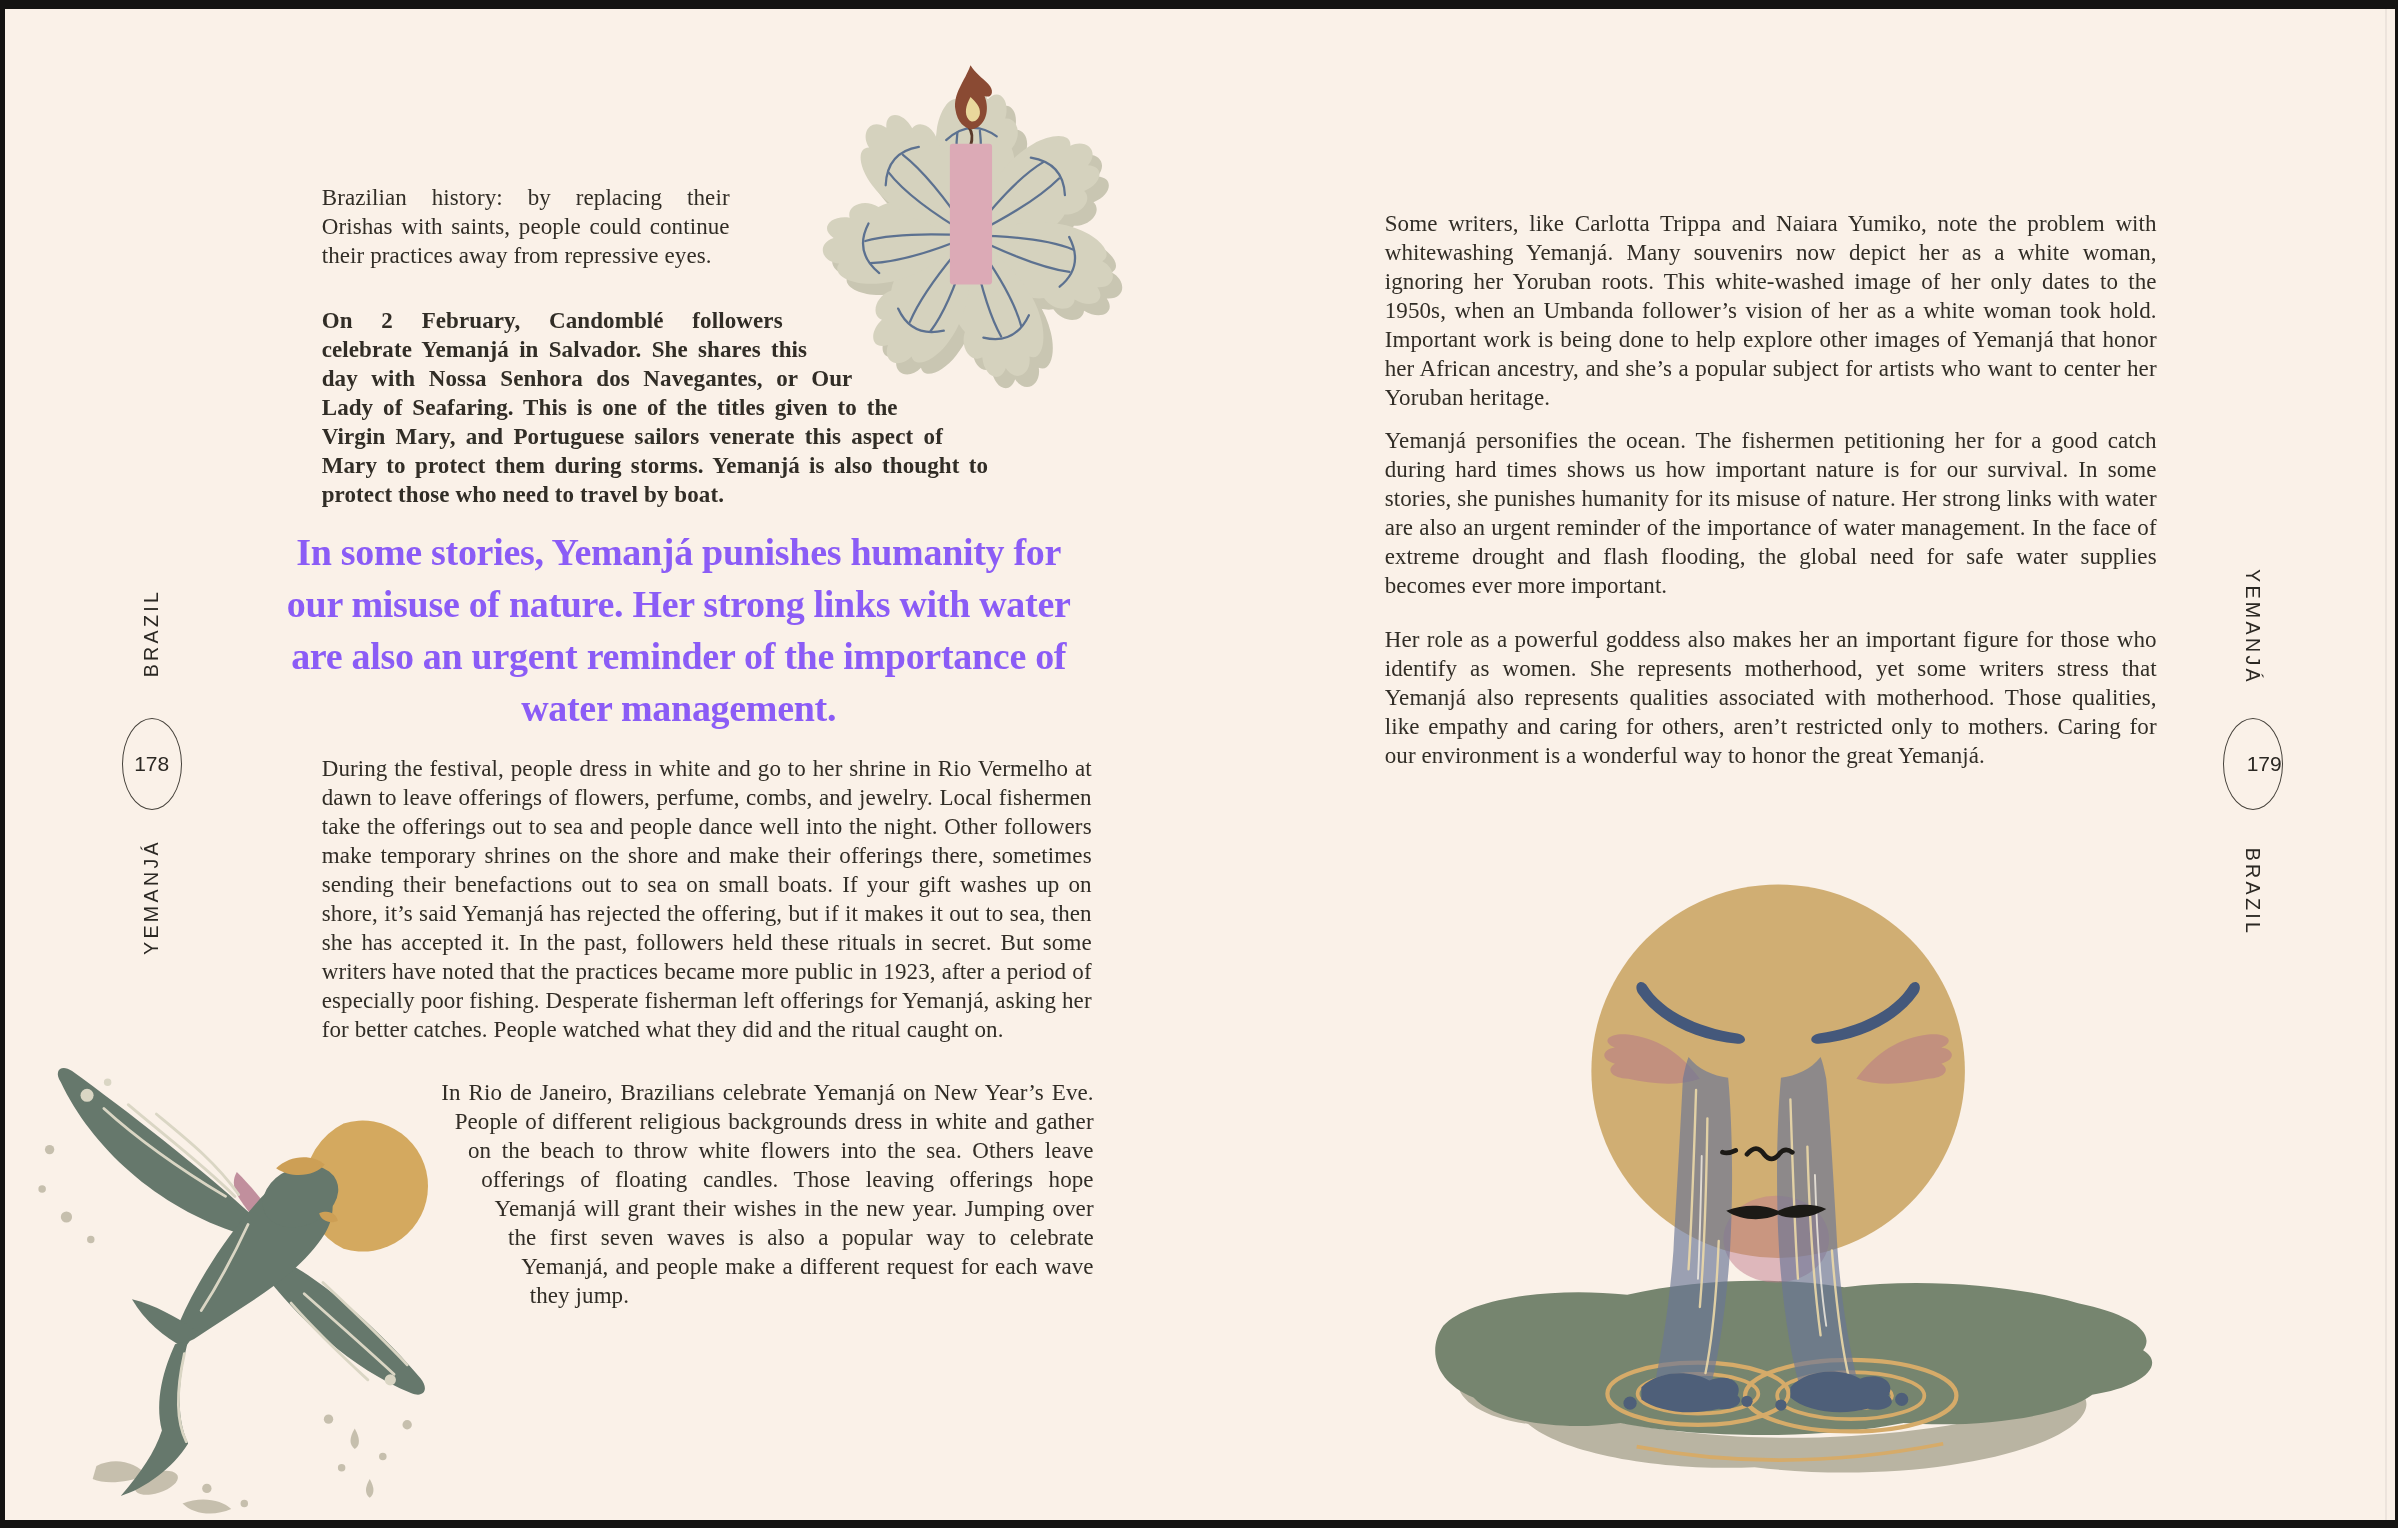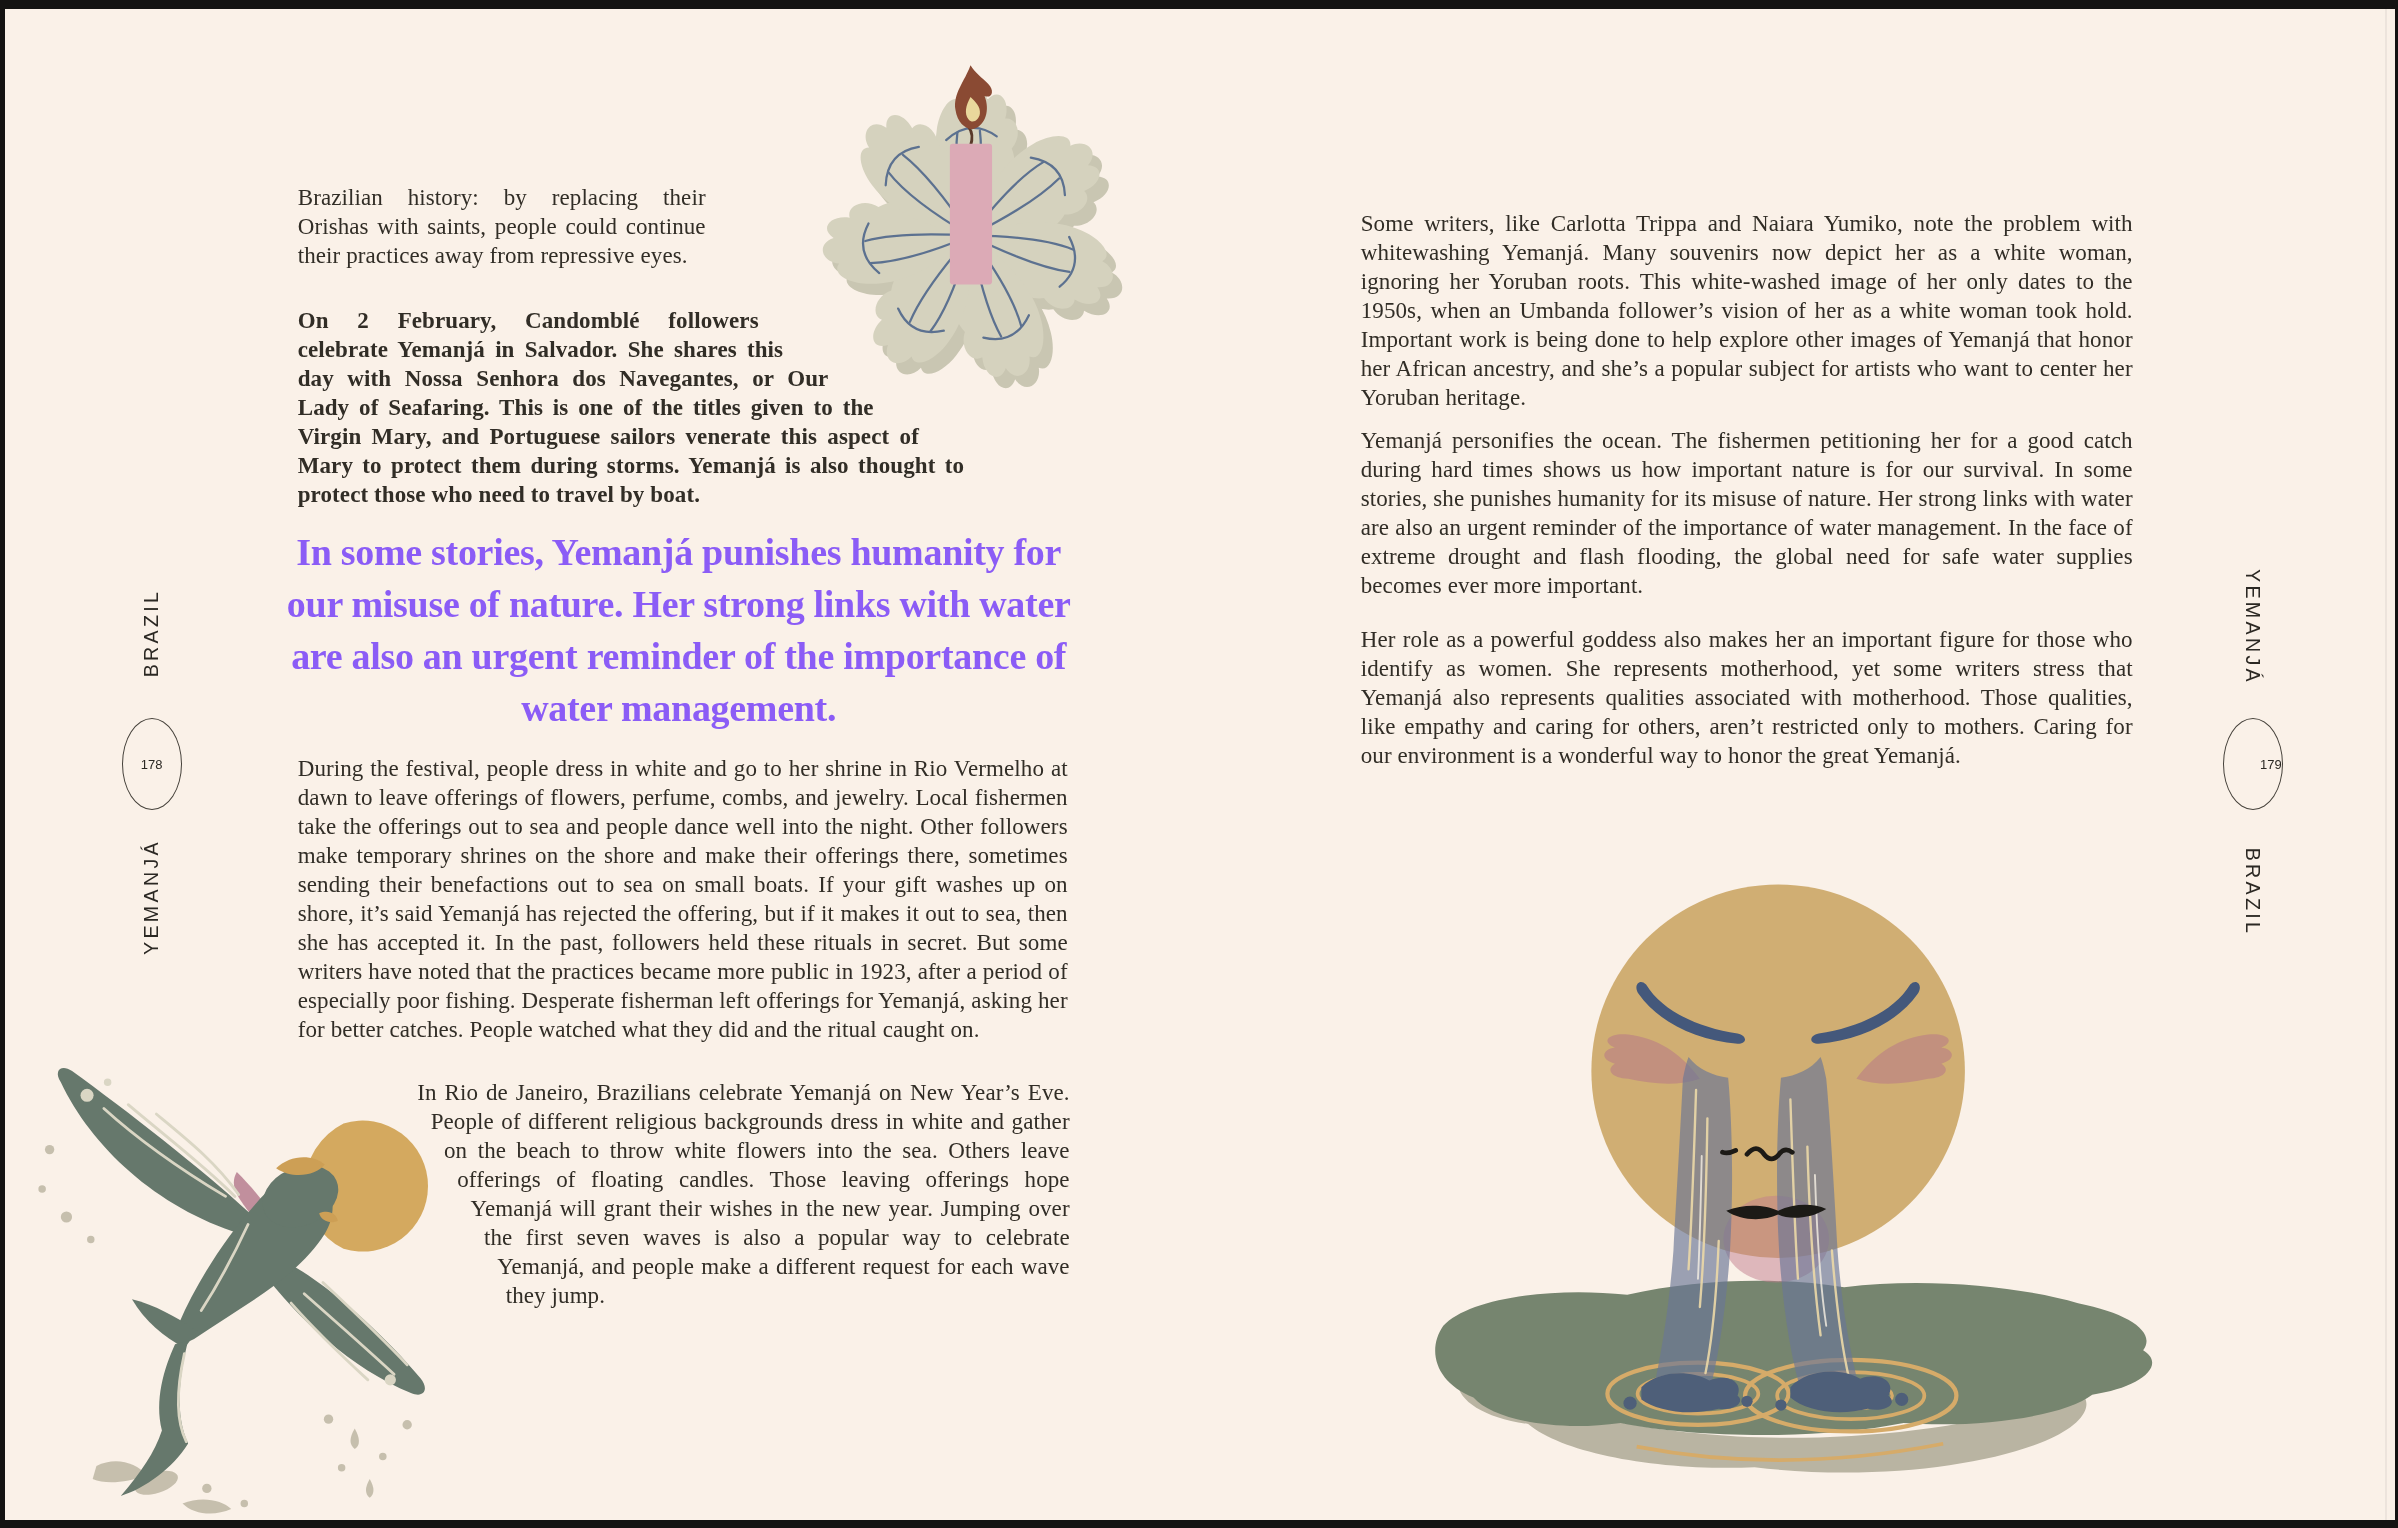--- a/index.html
+++ b/index.html
@@ -1,30 +1,30 @@
 <!DOCTYPE html>
 <html style="font-size:15px"><head>
 <meta charset="utf-8">
 <style>
   html,body{margin:0;padding:0;background:#141312;}
   .stage{position:relative;width:2399px;height:1528px;background:#141312;overflow:hidden;
          font-family:"Liberation Serif","DejaVu Serif",serif;}
   .page{position:absolute;left:4.7px;top:9.4px;right:3.7px;bottom:8.4px;background:#faf1e8;}
   .page-edge{position:absolute;top:0;bottom:0;right:8.4px;width:1.9px;background:rgba(0,0,0,0.05);}
   .body-par{position:absolute;font-size:23px;line-height:29px;color:#312d26;
-            text-align:justify;letter-spacing:0.1px;}
+            text-align:justify;letter-spacing:0.1px;margin-left:24px;}
   .pull-quote{position:absolute;font-size:38px;line-height:52px;font-weight:700;color:#8b5cf6;
               text-align:center;letter-spacing:-0.3px;}
   .vlabel{position:absolute;font-family:"Liberation Sans",sans-serif;font-size:19.7px;
           letter-spacing:3.3px;color:#2b2823;white-space:nowrap;}
   .vlabel.ccw{transform:translate(-50%,-50%) rotate(-90deg);}
   .vlabel.cw{transform:translate(-50%,-50%) rotate(90deg);}
   .folio{position:absolute;width:58px;height:90px;border:1.4px solid #45413a;border-radius:50%;
          display:flex;align-items:center;justify-content:center;background:transparent;}
-  .folio span{font-family:"Liberation Sans",sans-serif;font-size:13px;color:#2b2823;}
+  .folio span{font-family:"Liberation Sans",sans-serif;font-size:21px;color:#2b2823;}
   .spacer-r{float:right;width:234px;height:150px;shape-outside:polygon(0 0,100% 0,100% 100%);
             shape-margin:11.2px;}
   .spacer-l{float:left;width:112px;height:244px;shape-outside:polygon(0 0,100% 100%,0 100%);
             shape-margin:9.4px;}
   svg{position:absolute;display:block;}
 </style>
 </head>
 <body>
 
 <div class="stage">

